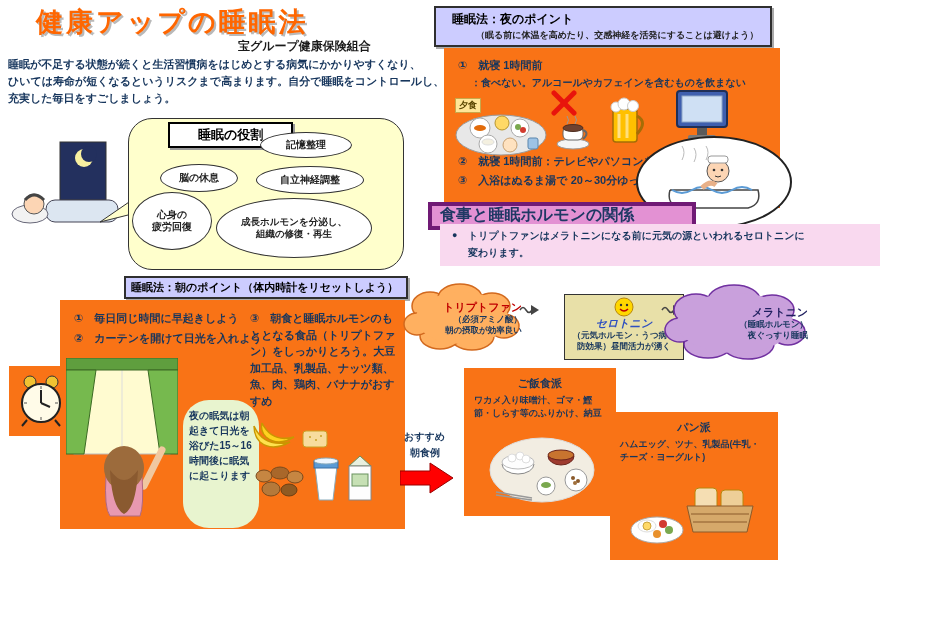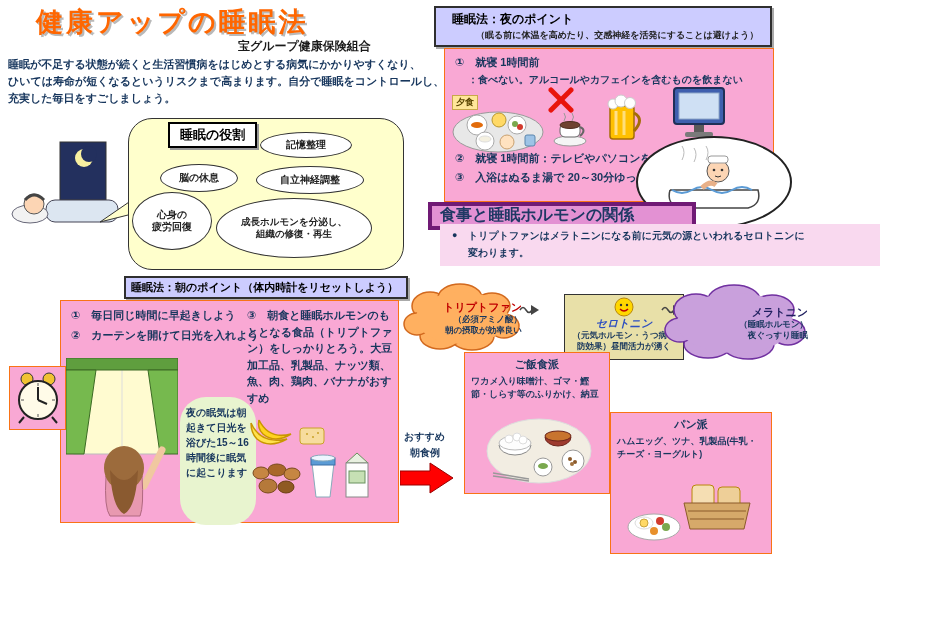--- a/index.html
+++ b/index.html
@@ -5,28 +5,28 @@
   html,body{margin:0;padding:0;background:#fff;}
   #poster{position:relative;width:941px;height:625px;background:#ffffff;overflow:hidden;
           font-family:"Liberation Sans","DejaVu Sans",sans-serif;color:#17365d;}
   .abs{position:absolute;}
   .page-title{font-size:27px;font-weight:bold;color:#ff6600;letter-spacing:3px;
               text-shadow:2px 2px 0 #b9b9b9;}
   .org{font-size:12px;font-weight:bold;color:#1a1a1a;}
   .intro{font-size:11px;font-weight:bold;color:#17365d;white-space:nowrap;}
   .panel-yellow{background:#ffffcc;border:1px solid #333;border-radius:24px;}
   .roles-title{background:#ffffff;border:2px solid #000;box-shadow:2px 2px 0 #999;
-               padding:2px 10px;font-size:13px;font-weight:bold;color:#000;}
+               padding:2px 28px;font-size:13px;font-weight:bold;color:#000;}
   .oval{background:#fff;border:1px solid #333;border-radius:50%;display:flex;flex-direction:column;
         align-items:center;justify-content:center;text-align:center;font-size:10px;font-weight:bold;
         color:#222;line-height:12px;}
   .hdr-lav{background:#ccccff;border:2px solid #2f2f2f;box-shadow:2px 2px 0 #aaa;}
   .hdr-line1{font-size:12px;font-weight:bold;color:#000;}
   .hdr-line2{font-size:9px;font-weight:bold;color:#222;}
-  .white-box{background:#f9a8d4;border:1px solid #f97316;}
+  .white-box{background:#f97316;border:4px solid #f97316;}
   .pt{font-size:11px;font-weight:bold;color:#17365d;white-space:nowrap;}
   .pt-sm{font-size:10px;font-weight:bold;color:#17365d;white-space:nowrap;}
   .wrap{white-space:normal;}
   .bubble-green{background:#e8f4cf;border-radius:26px;font-size:10px;font-weight:bold;
                 color:#17365d;line-height:15px;padding:8px 6px;}
   .hdr-mag{background:#e391d3;border:4px solid #701a75;font-size:16px;font-weight:bold;
            color:#1f3864;line-height:18px;padding-left:8px;}
   .panel-pink{background:#f9d9ef;}
   .cloud-text{display:flex;flex-direction:column;align-items:flex-end;justify-content:center;
               text-align:center;inset:0;position:absolute;}
@@ -279,21 +279,21 @@
       <div class="cloud-sub">夜ぐっすり睡眠</div>
     </div>
   </div>
 
   <div class="abs pt-sm" style="left:404px;top:430px;">おすすめ</div>
   <div class="abs pt-sm" style="left:410px;top:446px;">朝食例</div>
   <svg class="abs" style="left:400px;top:462px;" width="54" height="32" viewBox="0 0 54 32">
     <polygon points="0,9 30,9 30,1 53,16 30,31 30,23 0,23" fill="#ff0000" stroke="#990000"></polygon>
   </svg>
 
-  <div class="abs white-box" style="left:464px;top:352px;width:144px;height:140px;">
+  <div class="abs white-box" style="left:464px;top:368px;width:144px;height:140px;">
     <div class="abs meal-title" style="top:4px;">ご飯食派</div>
     <div class="abs meal-line" style="left:6px;top:22px;">ワカメ入り味噌汁、ゴマ・鰹</div>
     <div class="abs meal-line" style="left:6px;top:35px;">節・しらす等のふりかけ、納豆</div>
     <svg class="abs" style="left:20px;top:58px;" width="108" height="76" viewBox="0 0 108 76">
       <ellipse cx="54" cy="40" rx="52" ry="32" fill="#f2ede2" stroke="#ddd"></ellipse>
       <path d="M14,34 a16,10 0 0 0 32,0 z" fill="#fff" stroke="#888"></path>
       <ellipse cx="30" cy="32" rx="16" ry="7" fill="#fdfdfd" stroke="#bbb"></ellipse>
       <circle cx="24" cy="28" r="4" fill="#fff" stroke="#ddd"></circle>
         <circle cx="32" cy="26" r="4" fill="#fff" stroke="#ddd"></circle>
         <circle cx="38" cy="29" r="4" fill="#fff" stroke="#ddd"></circle>

